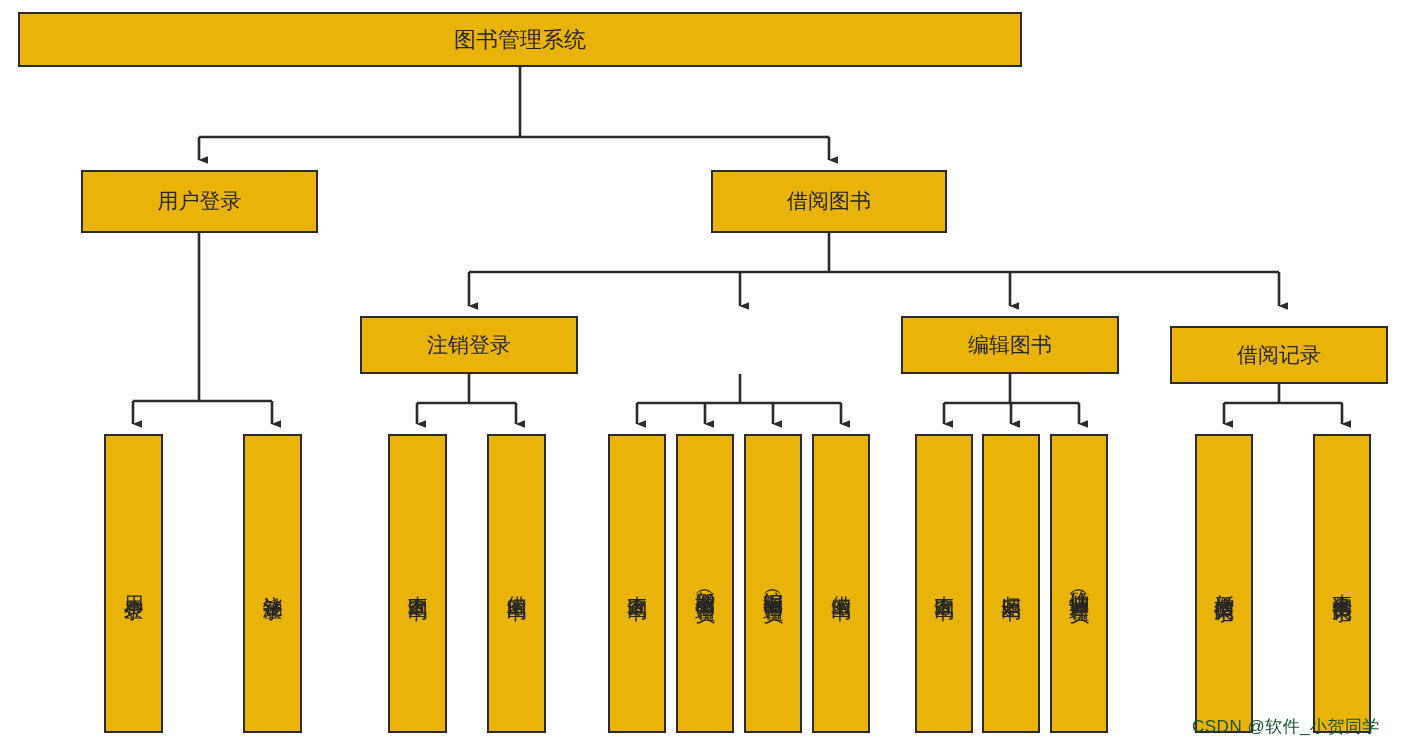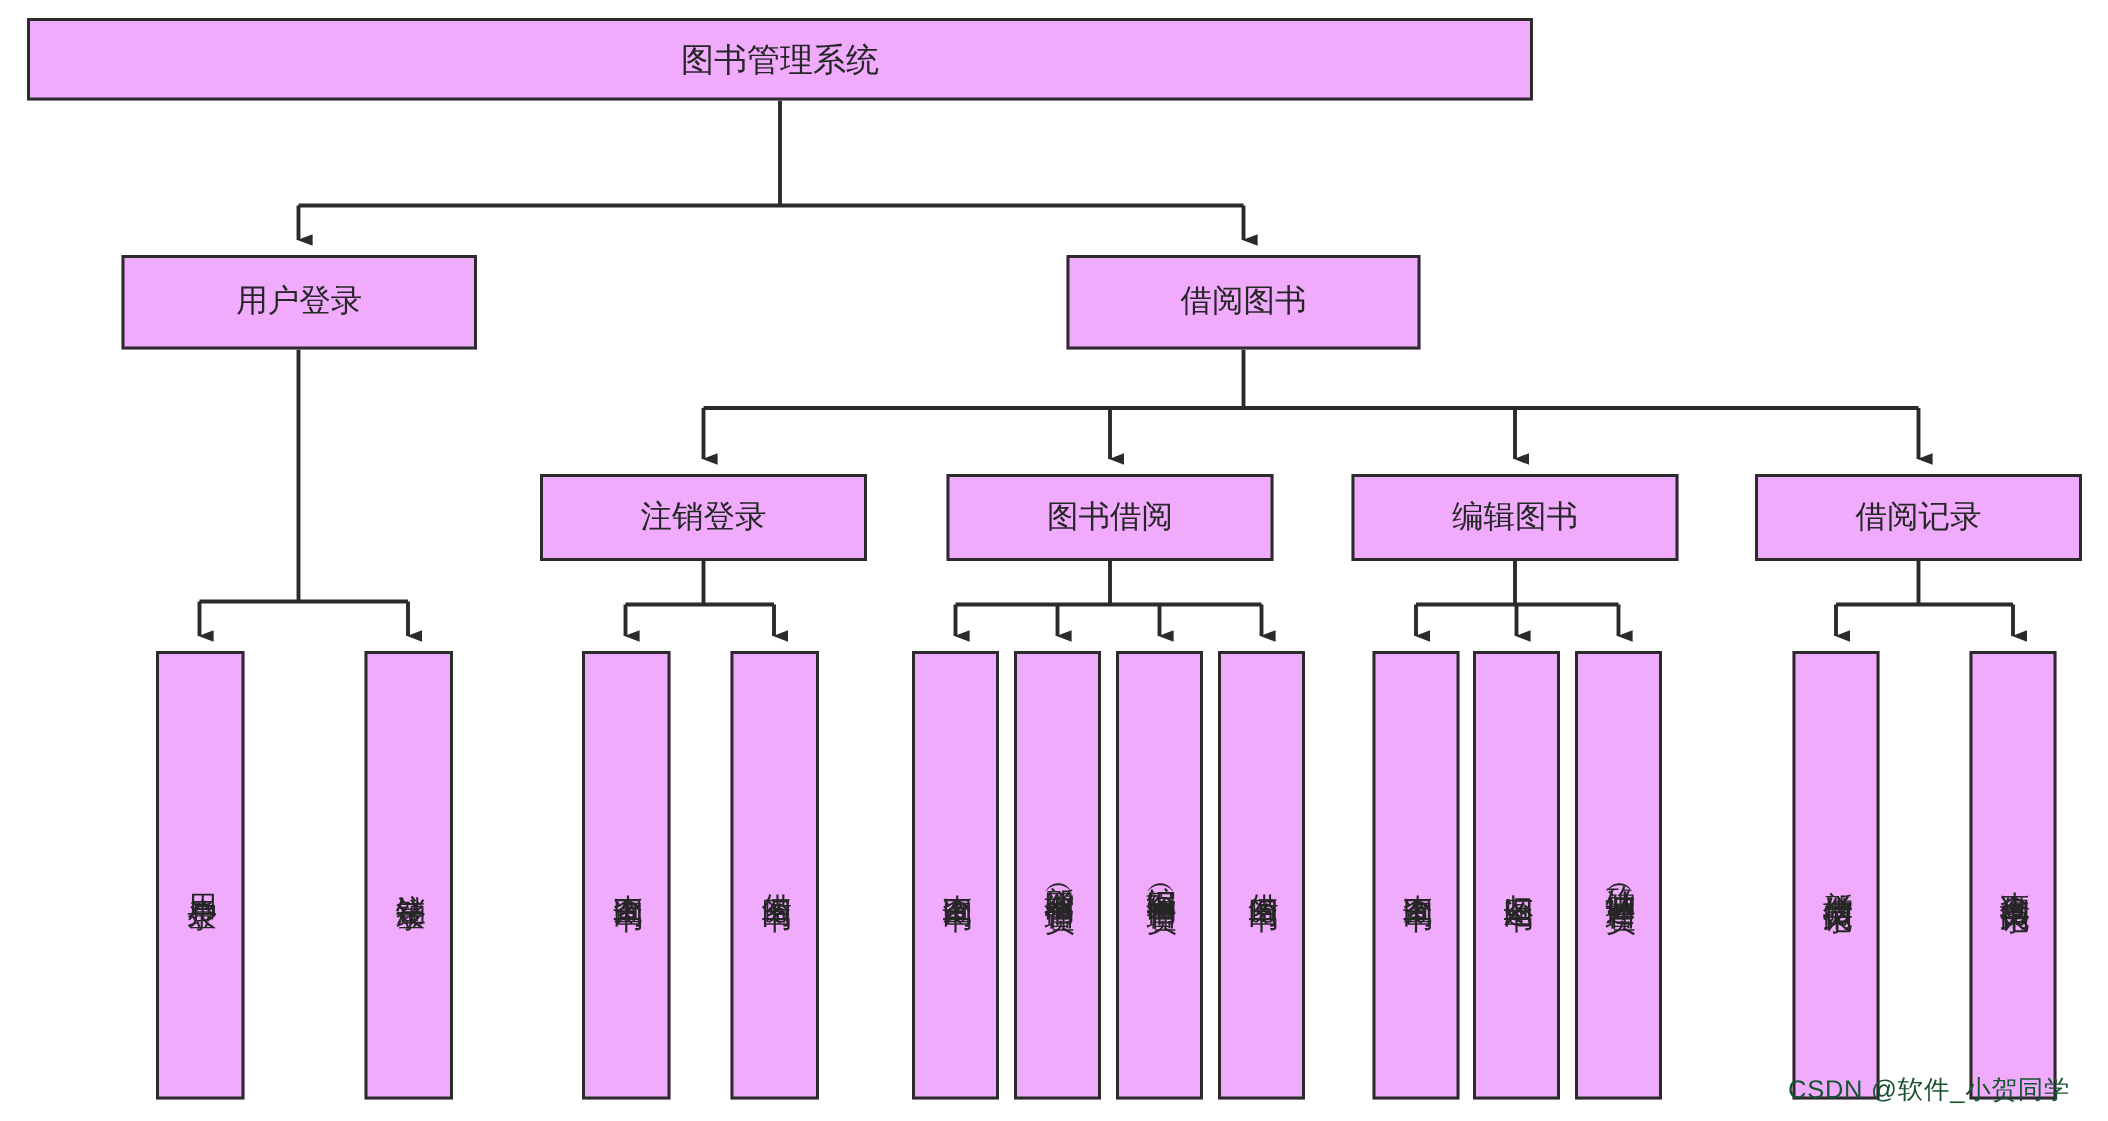--- a/index.html
+++ b/index.html
@@ -18,21 +18,21 @@
     position: absolute;
     left: 0;
     top: 0;
     width: 1405px;
     height: 747px;
   }
   .node-box {
     position: absolute;
     box-sizing: border-box;
     border: 2px solid #2b2b2b;
-    background: #f0abfc;
+    background: #eab308;
     display: flex;
     align-items: center;
     justify-content: center;
   }
   .node-label {
     color: #262626;
     line-height: 1.08;
     text-align: center;
     white-space: nowrap;
   }
@@ -132,27 +132,24 @@
   <div class="node-box horiz" style="left:81px; top:170px; width:237px; height:63px;">
     <span class="node-label">用户登录</span>
   </div>
   <div class="node-box horiz" style="left:711px; top:170px; width:236px; height:63px;">
     <span class="node-label">借阅图书</span>
   </div>
 
   <div class="node-box horiz" style="left:360px; top:316px; width:218px; height:58px;">
     <span class="node-label">注销登录</span>
   </div>
-  <div class="node-box horiz" style="left:631px; top:316px; width:218px; height:58px;">
-    <span class="node-label">图书借阅</span>
-  </div>
   <div class="node-box horiz" style="left:901px; top:316px; width:218px; height:58px;">
     <span class="node-label">编辑图书</span>
   </div>
-  <div class="node-box horiz" style="left:1170px; top:316px; width:218px; height:58px;">
+  <div class="node-box horiz" style="left:1170px; top:326px; width:218px; height:58px;">
     <span class="node-label">借阅记录</span>
   </div>
 
   <div class="node-box vert" style="left:104px; top:434px; width:59px; height:299px;">
     <span class="node-label">用户登录</span>
   </div>
   <div class="node-box vert" style="left:243px; top:434px; width:59px; height:299px;">
     <span class="node-label">注销登录</span>
   </div>
 

